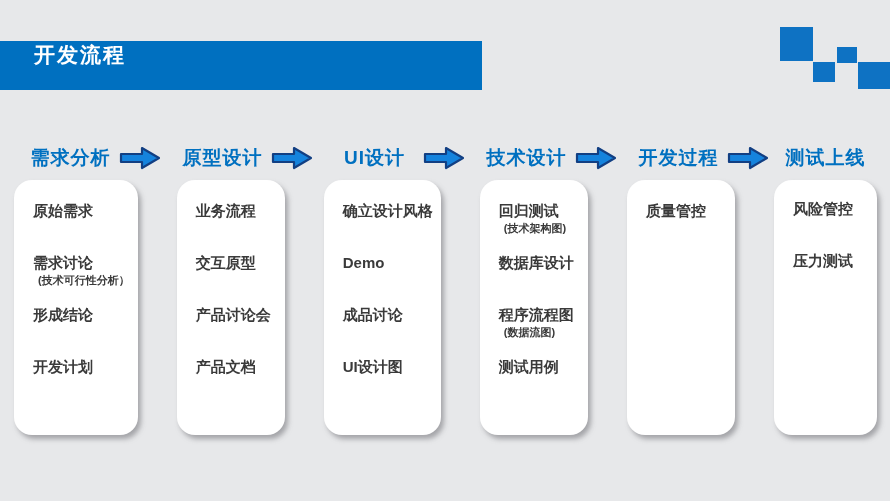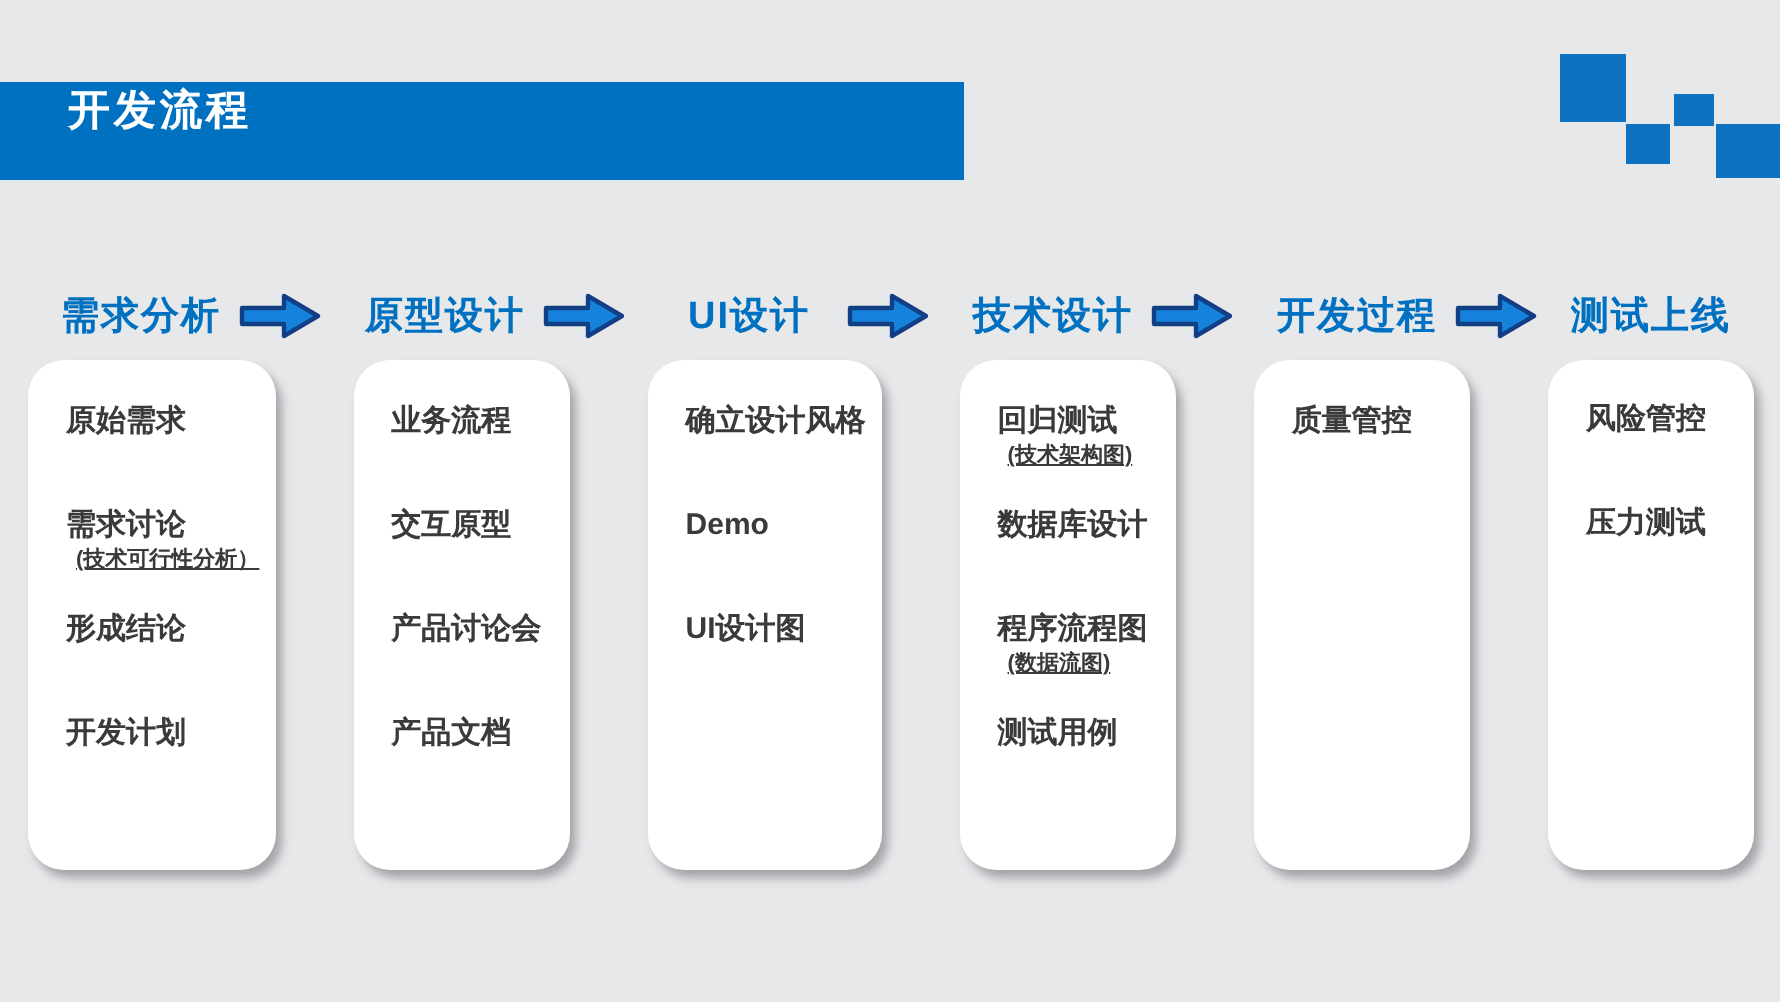--- a/index.html
+++ b/index.html
@@ -61,21 +61,20 @@
   .item .label {
     display: block;
     color: #3a3a3a; font-size: 15px; font-weight: bold;
     line-height: 20px; white-space: nowrap;
   }
   .item .sub {
     display: block;
     color: #3a3a3a; font-size: 11px; font-weight: bold;
     line-height: 13px; margin-top: 1px; padding-left: 5px;
     white-space: nowrap;
-    text-decoration: underline;
   }
 </style>
 </head>
 <body>
 
 <div class="slide">
 
   <div class="title-bar">
     <span class="title">开发流程</span>
   </div>
@@ -159,20 +158,23 @@
       </div>
 
       <div class="card">
         <div class="item">
           <span class="label">确立设计风格</span>
         </div>
         <div class="item">
           <span class="label">Demo</span>
         </div>
         <div class="item">
+          <span class="label">成品讨论</span>
+        </div>
+        <div class="item">
           <span class="label">UI设计图</span>
         </div>
       </div>
 
       <div class="card">
         <div class="item">
           <span class="label">回归测试</span>
           <span class="sub">(技术架构图)</span>
         </div>
         <div class="item">

